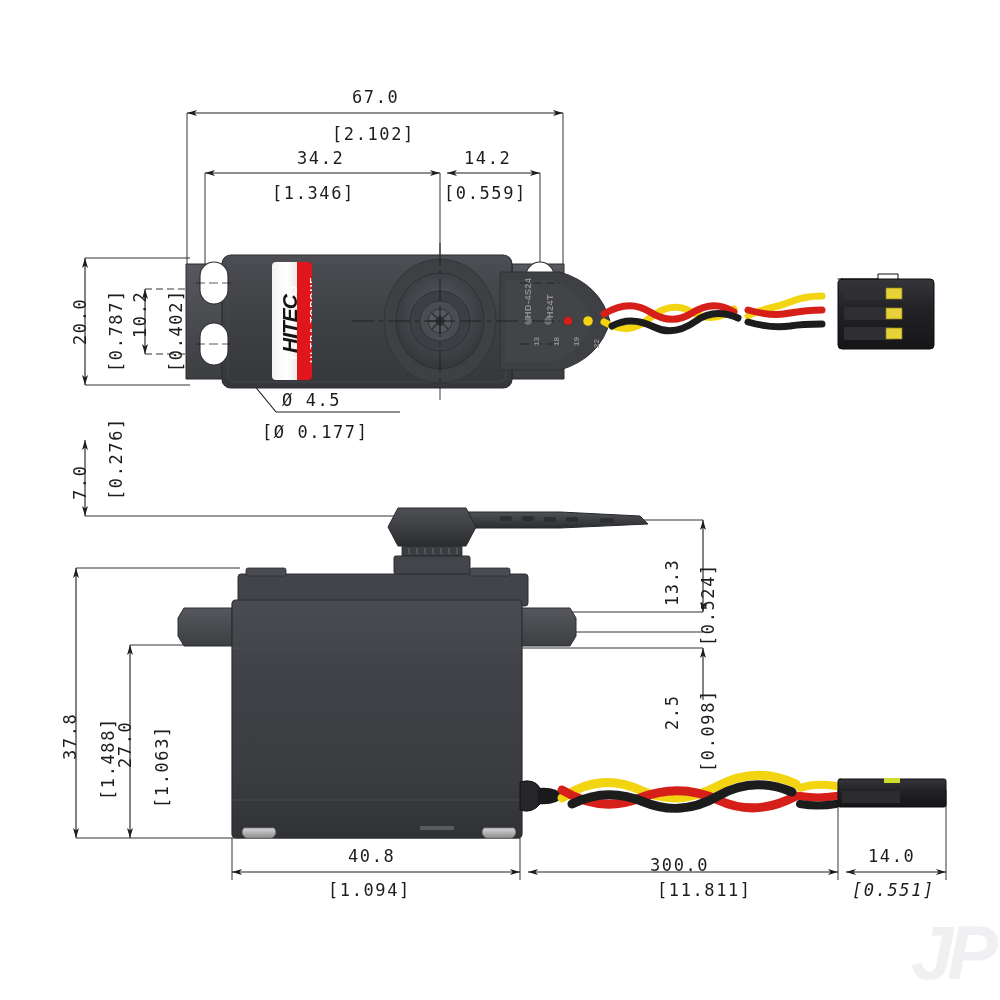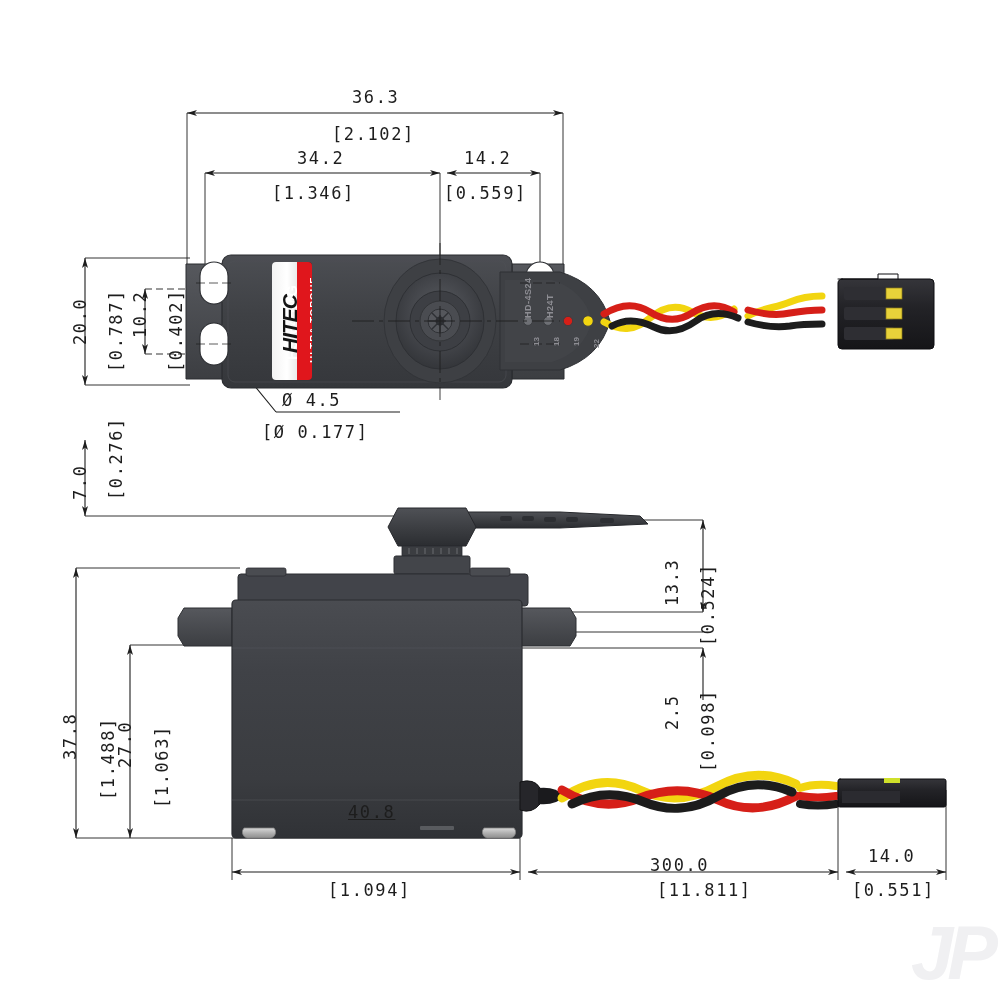--- a/index.html
+++ b/index.html
@@ -388,21 +388,21 @@
     </div>
   </div>
 
   <div class="sidemark" style="left:523px;top:318px;">HD-4S24</div>
   <div class="sidemark" style="left:545px;top:318px;">H24T</div>
   <div class="pinnum" style="left:532px;top:346px;">13</div>
   <div class="pinnum" style="left:552px;top:346px;">18</div>
   <div class="pinnum" style="left:572px;top:346px;">19</div>
   <div class="pinnum" style="left:592px;top:348px;">22</div>
 
-  <div class="dim" style="left:352px;top:89px;">36.3</div>
+  <div class="dim" style="left:352px;top:89px;">67.0</div>
   <div class="dim" style="left:332px;top:126px;">[2.102]</div>
 
   <div class="dim" style="left:297px;top:150px;">34.2</div>
   <div class="dim" style="left:272px;top:185px;">[1.346]</div>
 
   <div class="dim" style="left:464px;top:150px;">14.2</div>
   <div class="dim" style="left:444px;top:185px;">[0.559]</div>
 
   <div class="dim v" style="left:72px;top:345px;">20.0</div>
   <div class="dim v" style="left:108px;top:372px;">[0.787]</div>
@@ -421,24 +421,24 @@
 
   <div class="dim v" style="left:117px;top:768px;">27.0</div>
   <div class="dim v" style="left:154px;top:808px;">[1.063]</div>
 
   <div class="dim v" style="left:664px;top:606px;">13.3</div>
   <div class="dim v" style="left:700px;top:646px;">[0.524]</div>
 
   <div class="dim v" style="left:664px;top:730px;">2.5</div>
   <div class="dim v" style="left:700px;top:772px;">[0.098]</div>
 
-  <div class="dim" style="left:348px;top:804px;text-decoration:underline;">40.8</div>
+  <div class="dim" style="left:348px;top:848px;">40.8</div>
   <div class="dim" style="left:328px;top:882px;">[1.094]</div>
 
   <div class="dim" style="left:650px;top:848px;margin-top:9px;">300.0</div>
   <div class="dim" style="left:657px;top:882px;">[11.811]</div>
 
   <div class="dim" style="left:868px;top:848px;">14.0</div>
-  <div class="dim" style="left:852px;top:882px;">[0.551]</div>
+  <div class="dim" style="left:852px;top:882px;font-style:italic;">[0.551]</div>
 
   <div class="watermark">JP</div>
 
 </div>
 
 </body></html>

